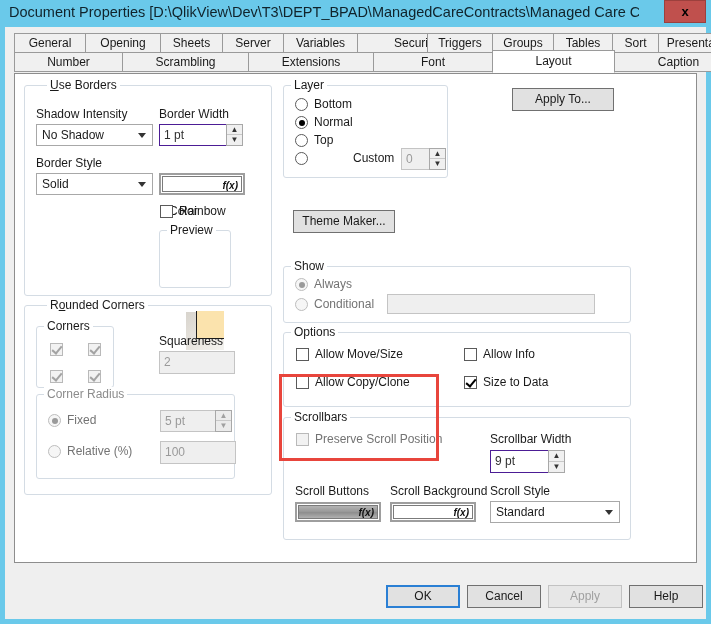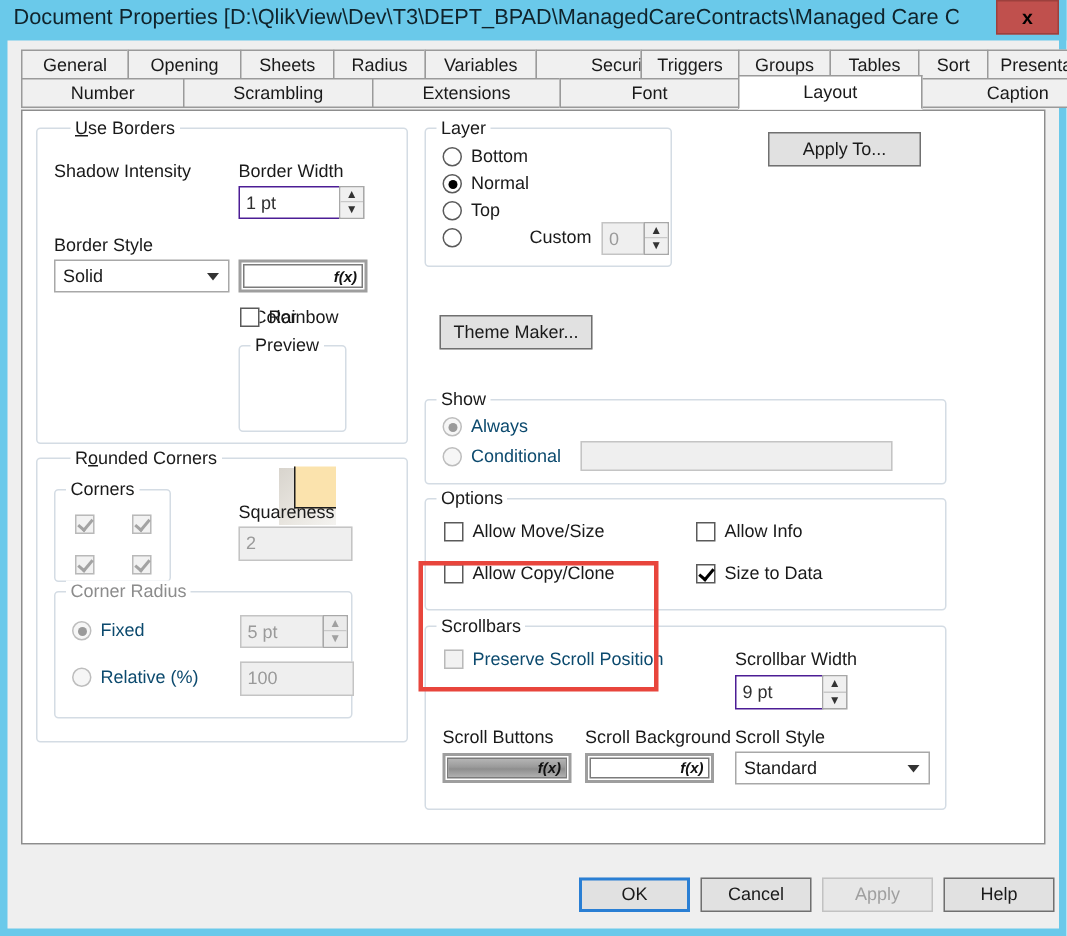--- a/index.html
+++ b/index.html
@@ -116,21 +116,21 @@
   }
   .group > .glabel.disabled { color: #8c8c8c; }
 
   
   .lbl {
     position: absolute;
     font-size: 12px;
     color: #1a1a1a;
     white-space: nowrap;
   }
-  .lbl.disabled { color: #0c4a6e; }
+  .lbl.disabled { color: #737373; }
 
   
   .cb {
     position: absolute;
     width: 13px; height: 13px;
     box-sizing: border-box;
     background: #ffffff;
     border: 1px solid #5a5a5a;
     cursor: pointer;
   }
@@ -308,21 +308,21 @@
     <div id="title-text">Document Properties [D:\QlikView\Dev\T3\DEPT_BPAD\ManagedCareContracts\Managed Care Con...</div>
     <div id="close-button">x</div>
   </div>
 
   <div id="dialog-body">
 
     <div class="tabrow" style="top:6px;">
       <div class="tab" style="left:9px;  width:72px;">General</div>
       <div class="tab" style="left:80px; width:76px;">Opening</div>
       <div class="tab" style="left:155px;width:63px;">Sheets</div>
-      <div class="tab" style="left:217px;width:62px;">Radius</div>
+      <div class="tab" style="left:217px;width:62px;">Server</div>
       <div class="tab" style="left:278px;width:75px;">Variables</div>
       <div class="tab" style="left:352px;width:71px;padding-left:36px;">Security</div>
       <div class="tab" style="left:422px;width:66px;">Triggers</div>
       <div class="tab" style="left:487px;width:62px;">Groups</div>
       <div class="tab" style="left:548px;width:60px;">Tables</div>
       <div class="tab" style="left:607px;width:47px;">Sort</div>
       <div class="tab" style="left:653px;width:85px;">Presentation</div>
     </div>
 
     <div class="tabrow" style="top:25px;">
@@ -333,20 +333,24 @@
       <div class="tab active" style="left:487px;width:123px;top:-2px;">Layout</div>
       <div class="tab" style="left:609px;width:129px;">Caption</div>
     </div>
 
     <div id="page">
 
       <div class="group" style="left:9px; top:11px; width:248px; height:211px;">
         <div class="glabel" style="left:22px;"><span class="underline">U</span><span>se Borders</span></div>
 
         <div class="lbl" style="left:11px; top:21px;">Shadow Intensity</div>
+        <div class="combo" style="left:11px; top:38px; width:117px; height:22px;">
+          <span>No Shadow</span>
+          <span class="arrow"></span>
+        </div>
 
         <div class="lbl" style="left:134px; top:21px;">Border Width</div>
         <div class="tin" style="left:134px; top:38px; width:68px; height:22px; line-height:20px;">1 pt</div>
         <div class="spin" style="left:201px; top:38px; height:22px;">
           <div class="half top">▲</div>
           <div class="half">▼</div>
         </div>
 
         <div class="lbl" style="left:11px; top:70px;">Border Style</div>
         <div class="combo" style="left:11px; top:87px; width:117px; height:22px;">

